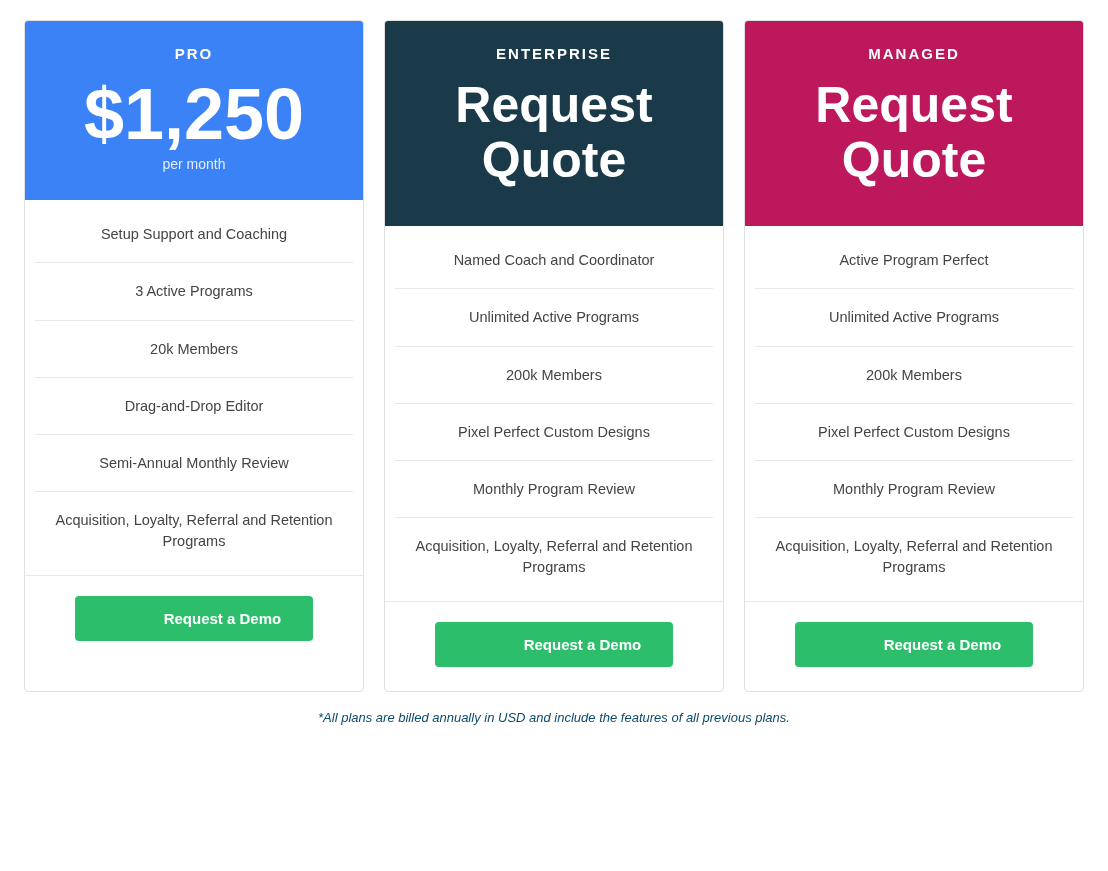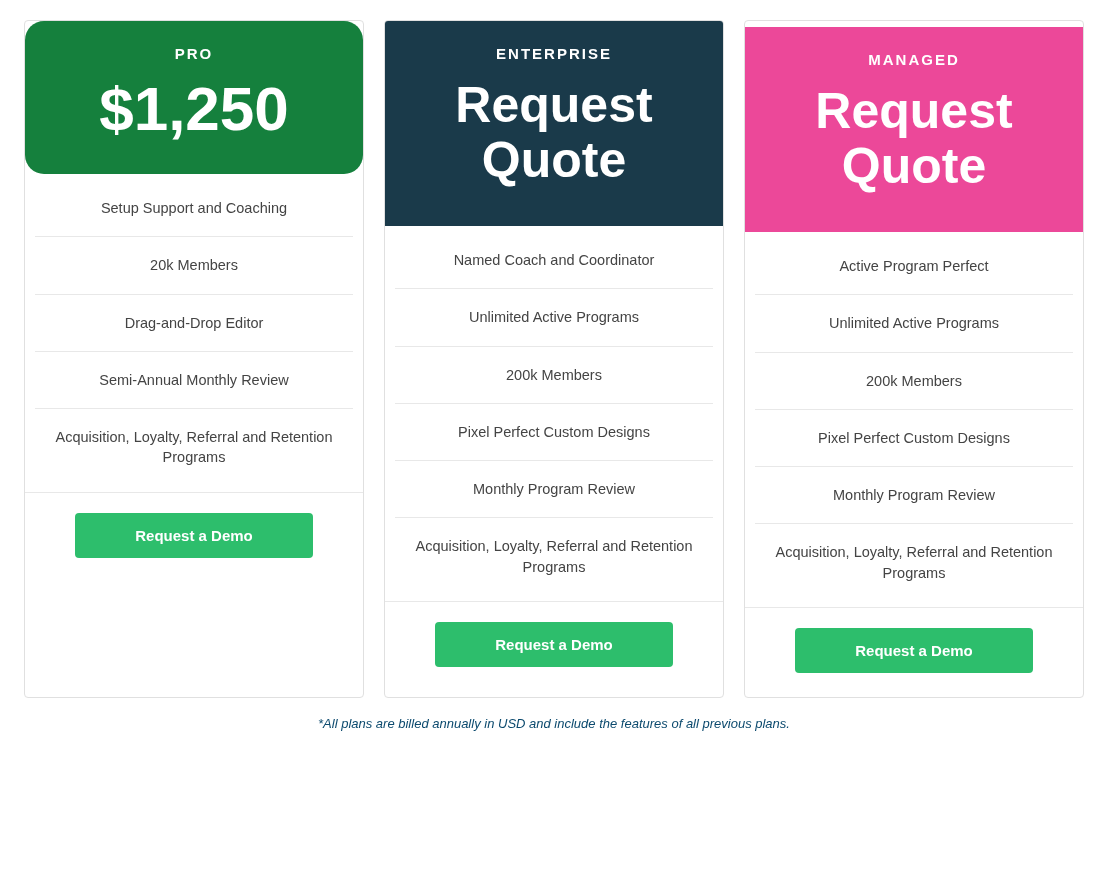--- a/index.html
+++ b/index.html
@@ -33,45 +33,43 @@
       background: #fff;
     }
 
     .card-header {
       padding: 24px 20px 28px;
       text-align: center;
       color: #fff;
     }
 
     .card-header.pro {
-      background: #15803d;
-      border-radius: 19px;
+      background: #3b82f6;
     }
 
     .card-header.enterprise {
       background: #1a3a4a;
       text-align: center;
     }
 
     .card-header.managed {
-      background: #ec4899;
-      margin-top: 6px;
+      background: #be185d;
     }
 
     .plan-name {
       font-size: 15px;
       font-weight: 700;
       letter-spacing: 2px;
       text-transform: uppercase;
       margin-bottom: 16px;
       color: #fff;
     }
 
     .plan-price {
-      font-size: 62px;
+      font-size: 72px;
       font-weight: 700;
       line-height: 1;
       color: #fff;
       margin-bottom: 6px;
     }
 
     .plan-period {
       font-size: 14px;
       color: rgba(255,255,255,0.85);
     }
@@ -111,43 +109,45 @@
       display: inline-block;
       background: #2dbe6c;
       color: #fff;
       font-size: 15px;
       font-weight: 700;
       padding: 14px 32px;
       border-radius: 4px;
       border: none;
       cursor: pointer;
       width: 80%;
-      text-align: center;
+      text-align: right;
     }
 
     .footnote {
       text-align: center;
       font-size: 13px;
       color: #0c4a6e;
       font-style: italic;
       margin-top: 4px;
     }
   </style>
 </head>
 <body>
 
 <div class="pricing-wrapper">
   <div class="pricing-grid" id="pricing-grid">
   <div class="pricing-card">
         <div class="card-header pro">
           <div class="plan-name">PRO</div>
           <div class="plan-price">$1,250</div>
+          <div class="plan-period">per month</div>
         </div>
         <div class="card-features">
           <div class="feature-item">Setup Support and Coaching</div>
+          <div class="feature-item">3 Active Programs</div>
           <div class="feature-item">20k Members</div>
           <div class="feature-item">Drag-and-Drop Editor</div>
           <div class="feature-item">Semi-Annual Monthly Review</div>
           <div class="feature-item">Acquisition, Loyalty, Referral and Retention Programs</div>
         </div>
         <div class="card-footer"><button class="demo-button">Request a Demo</button></div>
       </div>
       <div class="pricing-card">
         <div class="card-header enterprise">
           <div class="plan-name">ENTERPRISE</div>

